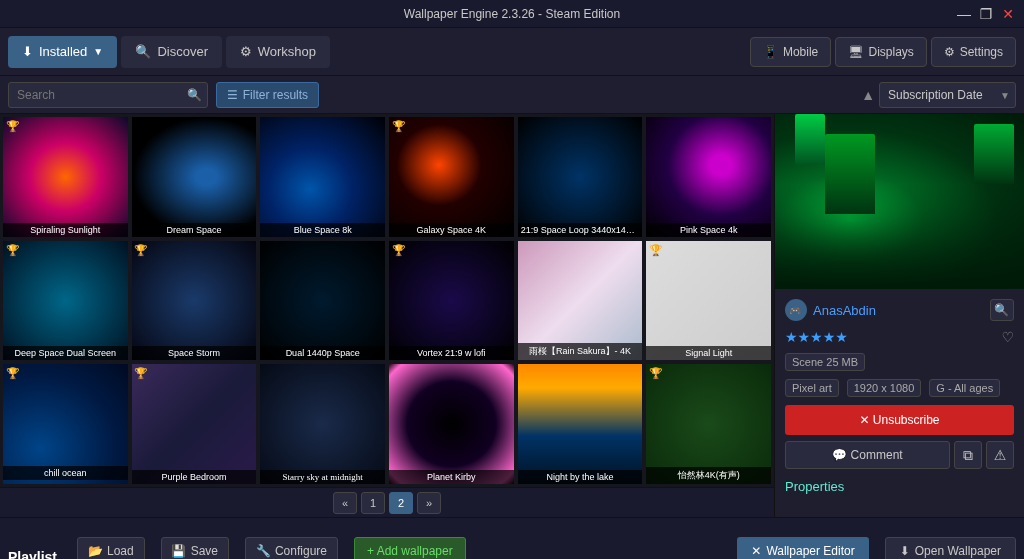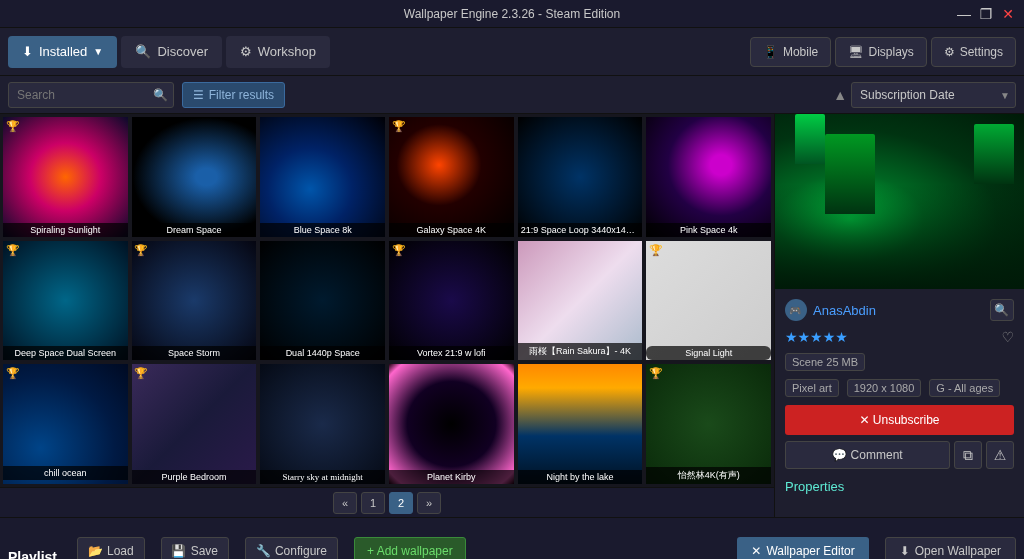--- a/index.html
+++ b/index.html
@@ -102,21 +102,21 @@
     .toolbar {
       height: 38px;
       background: #1e1e30;
       display: flex;
       align-items: center;
       padding: 0 8px;
       gap: 8px;
       border-bottom: 1px solid #111;
     }
     .search-box {
-      width: 166px;
+      width: 200px;
       height: 26px;
       background: #2a2a3e;
       border: 1px solid #444;
       border-radius: 3px;
       color: #84cc16;
       padding: 0 28px 0 8px;
       font-size: 12px;
       outline: none;
     }
     .search-wrapper {
@@ -157,21 +157,21 @@
       height: 26px;
       background: #2a2a3e;
       border: 1px solid #444;
       border-radius: 3px;
       color: #c8c8c8;
       padding: 0 22px 0 8px;
       font-size: 12px;
       cursor: pointer;
       appearance: none;
       outline: none;
-      width: 165px;
+      width: 137px;
     }
     .sort-select-wrapper {
       position: relative;
     }
     .sort-chevron {
       position: absolute;
       right: 6px;
       top: 50%;
       transform: translateY(-50%);
       color: #888;
@@ -561,21 +561,21 @@
         </div>
         <div class="wp-cell" style="background: radial-gradient(rgb(26, 10, 74) 0%, rgb(0, 0, 0) 100%); position: relative; cursor: pointer; margin: 1px; min-height: 0px; overflow: hidden;">
           <span style="position: absolute; top: 3px; left: 3px; color: gold; font-size: 11px;">🏆</span>
           <div style="position: absolute; bottom: 0px; left: 0px; right: 0px; background: rgba(0, 0, 0, 0.7); color: rgb(255, 255, 255); font-size: 9px; padding: 2px 3px; text-align: center; white-space: nowrap; overflow: hidden; text-overflow: ellipsis;">Vortex 21:9 w lofi</div>
         </div>
         <div class="wp-cell" style="background: linear-gradient(135deg, rgb(204, 153, 187) 0%, rgb(238, 221, 238) 50%, rgb(170, 187, 204) 100%); position: relative; cursor: pointer; margin: 1px; min-height: 0px; overflow: hidden;">
           <div style="position: absolute; bottom: 0px; left: 0px; right: 0px; background: rgba(0, 0, 0, 0.7); color: rgb(255, 255, 255); font-size: 9px; padding: 2px 3px; text-align: center; white-space: nowrap; overflow: hidden; text-overflow: ellipsis;">雨桜【Rain Sakura】- 4K</div>
         </div>
         <div class="wp-cell" style="background: linear-gradient(135deg, rgb(221, 221, 221) 0%, rgb(204, 204, 204) 100%); position: relative; cursor: pointer; margin: 1px; min-height: 0px; overflow: hidden;">
           <span style="position: absolute; top: 3px; left: 3px; color: gold; font-size: 11px;">🏆</span>
-          <div style="position: absolute; bottom: 0px; left: 0px; right: 0px; background: rgba(0, 0, 0, 0.7); color: rgb(255, 255, 255); font-size: 9px; padding: 2px 9px; text-align: center; white-space: nowrap; overflow: hidden; text-overflow: ellipsis; border-radius: 6px;">Signal Light</div>
+          <div style="position: absolute; bottom: 0px; left: 0px; right: 0px; background: rgba(0, 0, 0, 0.7); color: rgb(255, 255, 255); font-size: 9px; padding: 2px 9px; text-align: center; white-space: nowrap; overflow: hidden; text-overflow: ellipsis;">Signal Light</div>
         </div>
         <div class="wp-cell" style="background: radial-gradient(at 30% 70%, rgb(0, 68, 136) 0%, rgb(0, 26, 68) 60%, rgb(0, 10, 34) 100%); position: relative; cursor: pointer; margin: 1px; min-height: 0px; overflow: hidden;">
           <span style="position: absolute; top: 3px; left: 3px; color: gold; font-size: 11px;">🏆</span>
           <div style="position: absolute; bottom: 4px; left: 0px; right: 0px; background: rgba(0, 0, 0, 0.7); color: rgb(255, 255, 255); font-size: 9px; padding: 2px 3px; text-align: center; white-space: nowrap; overflow: hidden; text-overflow: ellipsis;">chill ocean</div>
         </div>
         <div class="wp-cell" style="background: linear-gradient(135deg, rgb(58, 42, 90) 0%, rgb(26, 26, 58) 50%, rgb(42, 26, 74) 100%); position: relative; cursor: pointer; margin: 1px; min-height: 0px; overflow: hidden;">
           <span style="position: absolute; top: 3px; left: 3px; color: gold; font-size: 11px;">🏆</span>
           <div style="position: absolute; bottom: 0px; left: 0px; right: 0px; background: rgba(0, 0, 0, 0.7); color: rgb(255, 255, 255); font-size: 9px; padding: 2px 3px; text-align: center; white-space: nowrap; overflow: hidden; text-overflow: ellipsis;">Purple Bedroom</div>
         </div>
         <div class="wp-cell" style="background: radial-gradient(rgb(26, 42, 74) 0%, rgb(5, 10, 21) 100%); position: relative; cursor: pointer; margin: 1px; min-height: 0px; overflow: hidden; font-family: Liberation Serif, serif;">

